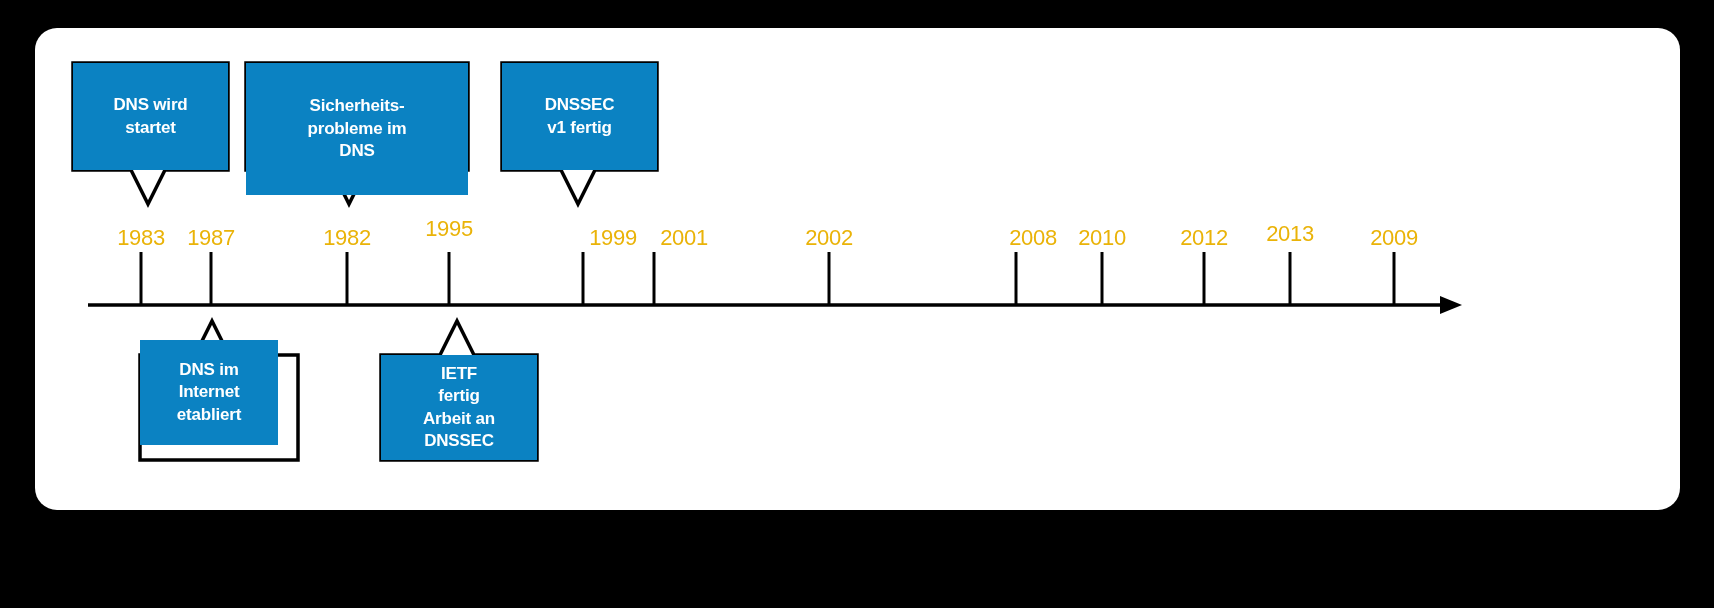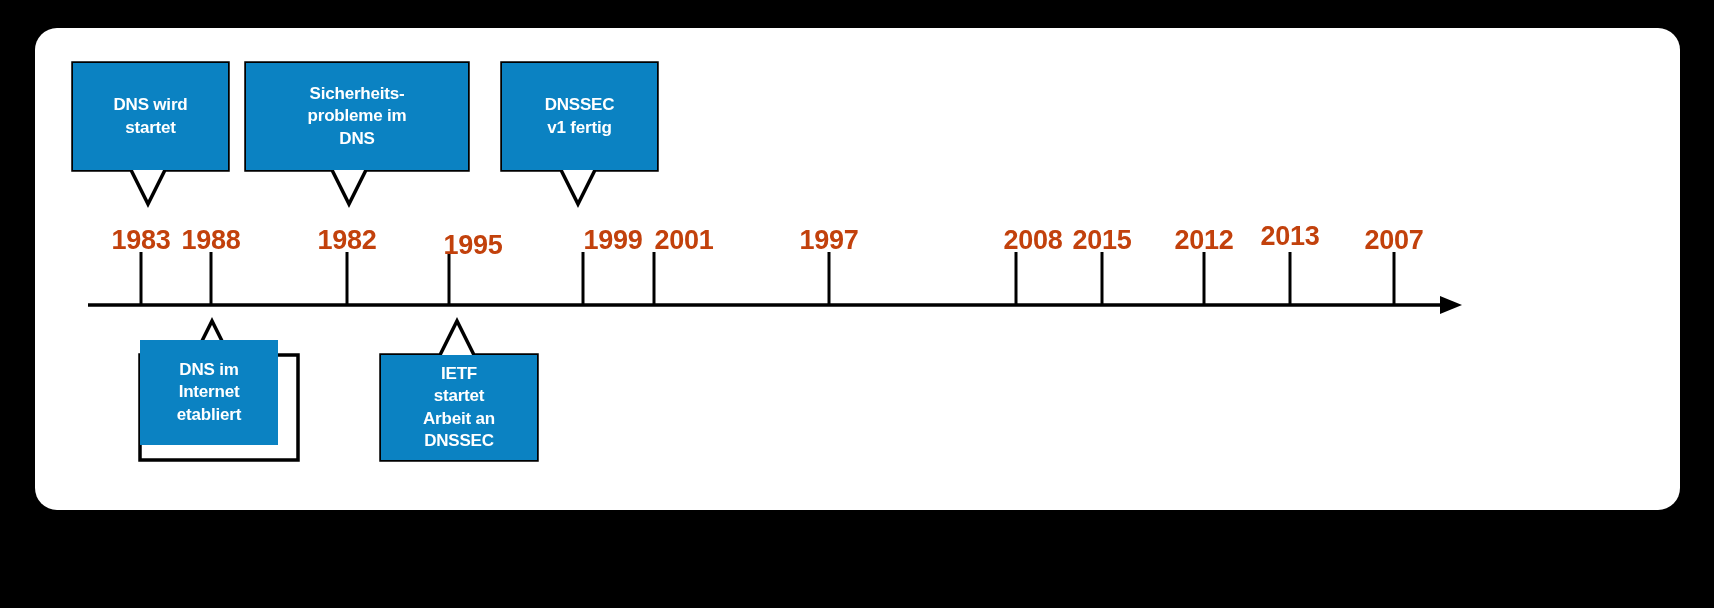--- a/index.html
+++ b/index.html
@@ -40,23 +40,23 @@
     width: 1714px;
     height: 608px;
     pointer-events: none;
   }
 
   
   .year-label {
     position: absolute;
     transform: translateX(-50%);
     font-family: "Liberation Sans", "DejaVu Sans", sans-serif;
-    font-size: 27px;
-    font-weight: bold;
-    color: #c2410c;
+    font-size: 22px;
+    font-weight: normal;
+    color: #eab308;
     letter-spacing: -0.3px;
     white-space: nowrap;
     line-height: 1;
   }
 
   
   .callout {
     position: absolute;
     box-sizing: border-box;
     background: #0b82c2;
@@ -102,52 +102,52 @@
       <line x1="1394" y1="252" x2="1394" y2="305" stroke="#000000" stroke-width="3"></line>
       <path d="M 73 170 L 73 63 L 228 63 L 228 170 L 165 170 L 148 204 L 131 170 Z" fill="none" stroke="#000000" stroke-width="3.5" stroke-linejoin="miter"></path>
       <path d="M 246 170 L 246 63 L 468 63 L 468 170 L 366 170 L 349 204 L 332 170 Z" fill="none" stroke="#000000" stroke-width="3.5" stroke-linejoin="miter"></path>
       <path d="M 502 170 L 502 63 L 657 63 L 657 170 L 595 170 L 578 204 L 561 170 Z" fill="none" stroke="#000000" stroke-width="3.5" stroke-linejoin="miter"></path>
       <path d="M 140 355 L 195 355 L 212 321 L 229 355 L 298 355 L 298 460 L 140 460 Z" fill="none" stroke="#000000" stroke-width="3.5" stroke-linejoin="miter"></path>
       <path d="M 381 355 L 440 355 L 457 321 L 474 355 L 537 355 L 537 460 L 381 460 Z" fill="none" stroke="#000000" stroke-width="3.5" stroke-linejoin="miter"></path>
     </svg>
 
   <div id="years-layer">
       <div class="year-label" style="left: 141px; top: 227px;">1983</div>
-      <div class="year-label" style="left: 211px; top: 227px;">1988</div>
+      <div class="year-label" style="left: 211px; top: 227px;">1987</div>
       <div class="year-label" style="left: 347px; top: 227px;">1982</div>
-      <div class="year-label" style="left: 449px; top: 232px; margin-left: 24px;">1995</div>
+      <div class="year-label" style="left: 449px; top: 218px;">1995</div>
       <div class="year-label" style="left: 583px; top: 227px; margin-left: 30px;">1999</div>
       <div class="year-label" style="left: 654px; top: 227px; margin-left: 30px;">2001</div>
-      <div class="year-label" style="left: 829px; top: 227px;">1997</div>
+      <div class="year-label" style="left: 829px; top: 227px;">2002</div>
       <div class="year-label" style="left: 1016px; top: 227px; margin-left: 17px;">2008</div>
-      <div class="year-label" style="left: 1102px; top: 227px;">2015</div>
+      <div class="year-label" style="left: 1102px; top: 227px;">2010</div>
       <div class="year-label" style="left: 1204px; top: 227px;">2012</div>
       <div class="year-label" style="left: 1290px; top: 223px;">2013</div>
-      <div class="year-label" style="left: 1394px; top: 227px;">2007</div>
+      <div class="year-label" style="left: 1394px; top: 227px;">2009</div>
     </div>
   <div id="callouts-layer">
       <div class="callout" style="left: 73px; top: 63px; width: 155px; height: 107px; background: rgb(11, 130, 194);">
         <span class="txt">DNS wird
 startet</span>
       </div>
-      <div class="callout" style="left: 246px; top: 63px; width: 222px; height: 107px; background: rgb(11, 130, 194);">
+      <div class="callout" style="left: 246px; top: 63px; width: 222px; height: 132px; background: rgb(11, 130, 194);">
         <span class="txt">Sicherheits-
 probleme im
 DNS</span>
       </div>
       <div class="callout" style="left: 502px; top: 63px; width: 155px; height: 107px; background: rgb(11, 130, 194);">
         <span class="txt">DNSSEC
 v1 fertig</span>
       </div>
       <div class="callout" style="left: 140px; top: 340px; width: 138px; height: 105px; background: rgb(11, 130, 194);">
         <span class="txt">DNS im
 Internet
 etabliert</span>
       </div>
       <div class="callout" style="left: 381px; top: 355px; width: 156px; height: 105px; background: rgb(11, 130, 194);">
         <span class="txt">IETF
-startet
+fertig
 Arbeit an
 DNSSEC</span>
       </div>
     </div>
 
 </div>
 
 </body></html>

